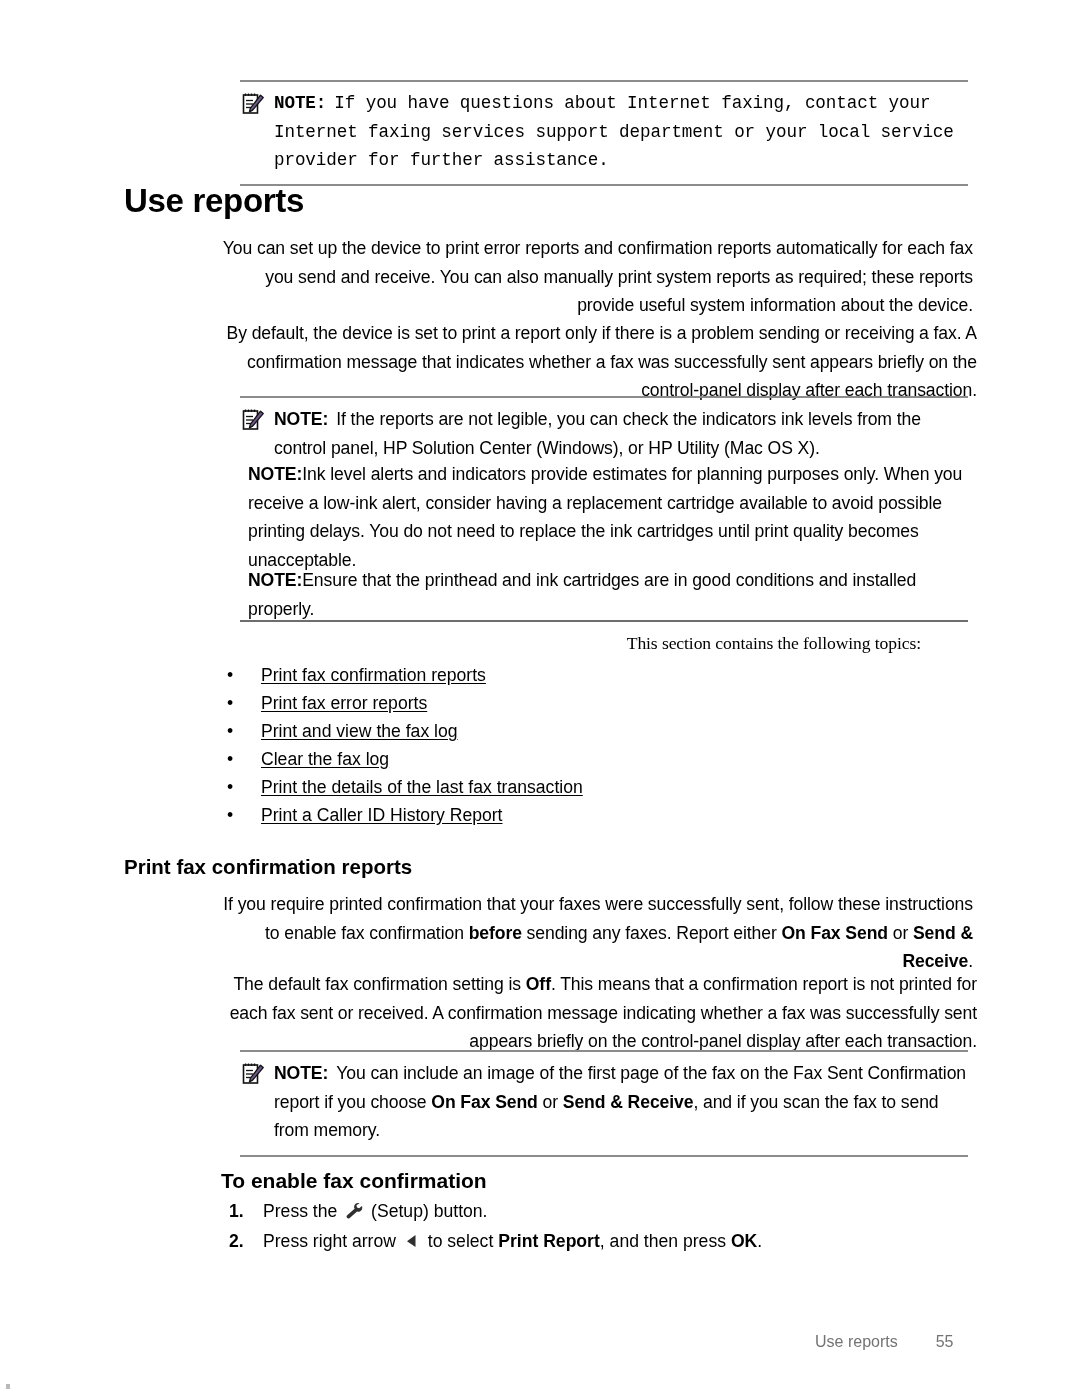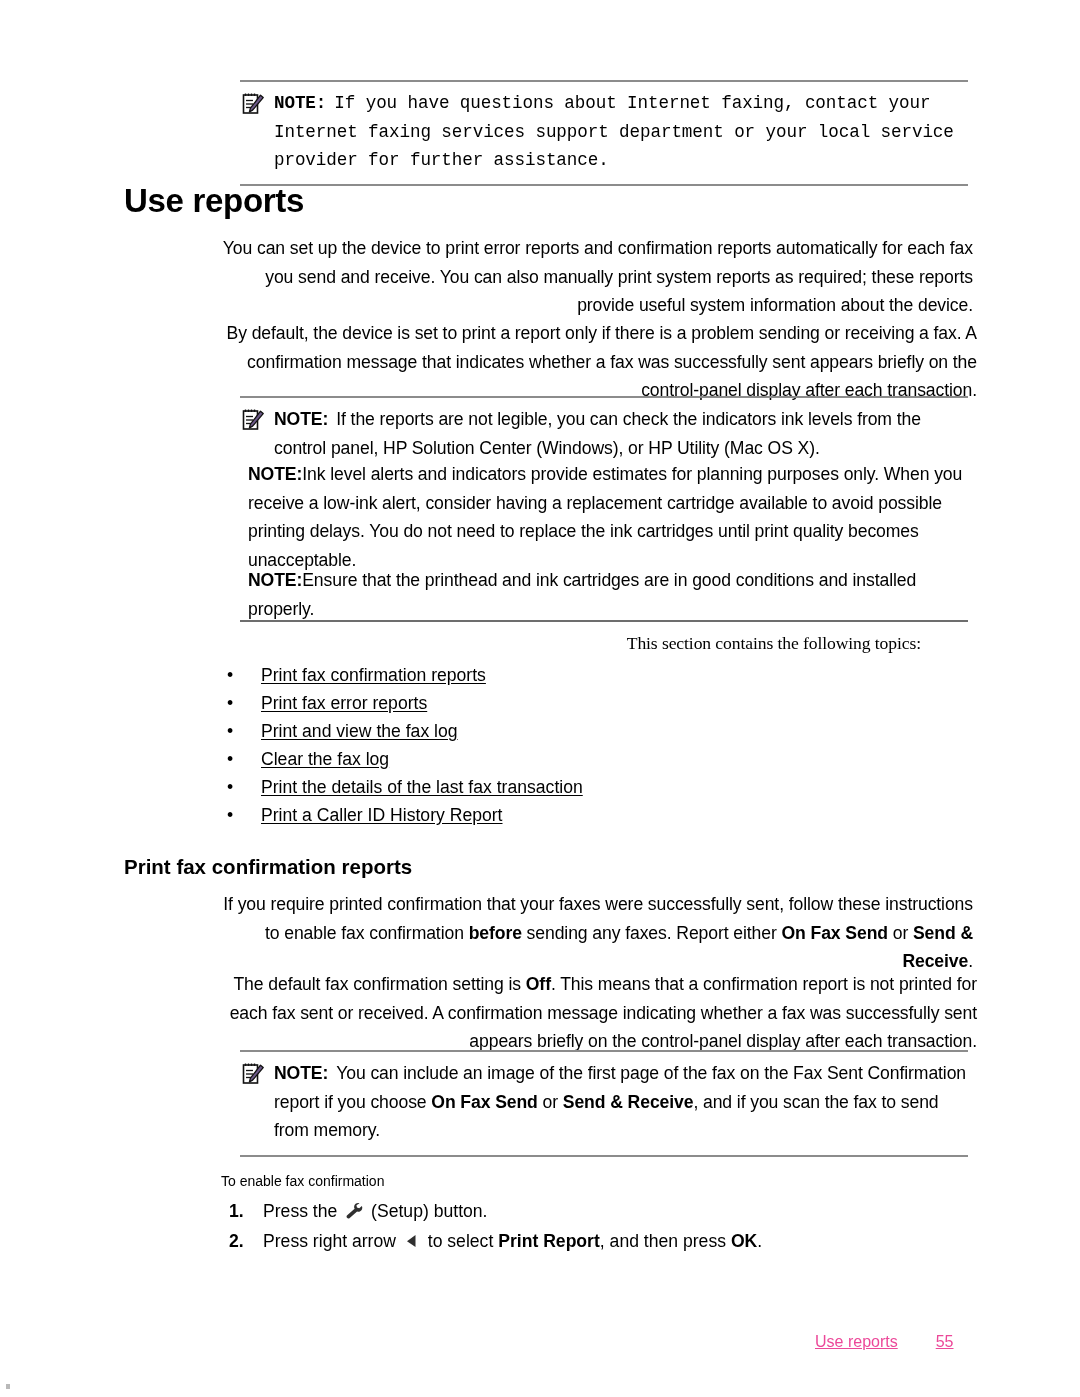--- a/index.html
+++ b/index.html
@@ -82,22 +82,22 @@
   }
   .h2 {
     position: absolute;
     font-size: 20.5px;
     font-weight: bold;
     letter-spacing: 0px;
     line-height: 26px;
   }
   .h3 {
     position: absolute;
-    font-size: 14px;
-    font-weight: normal;
+    font-size: 21px;
+    font-weight: bold;
     line-height: 26px;
   }
 
   
   .topic-list {
     position: absolute;
     list-style: none;
     margin: 0;
     padding: 0;
   }
@@ -156,22 +156,21 @@
     width: 16px;
     height: 16px;
     margin: 0 3px;
   }
 
   
   .footer {
     position: absolute;
     font-size: 16px;
     line-height: 20px;
-    color: #ec4899;
-    text-decoration: underline;
+    color: #737373;
   }
   .footer .page-num { margin-left: 38px; }
 
   .corner-mark {
     position: absolute;
     left: 6px;
     top: 1384px;
     width: 4px;
     height: 5px;
     background: #b9b9b9;

